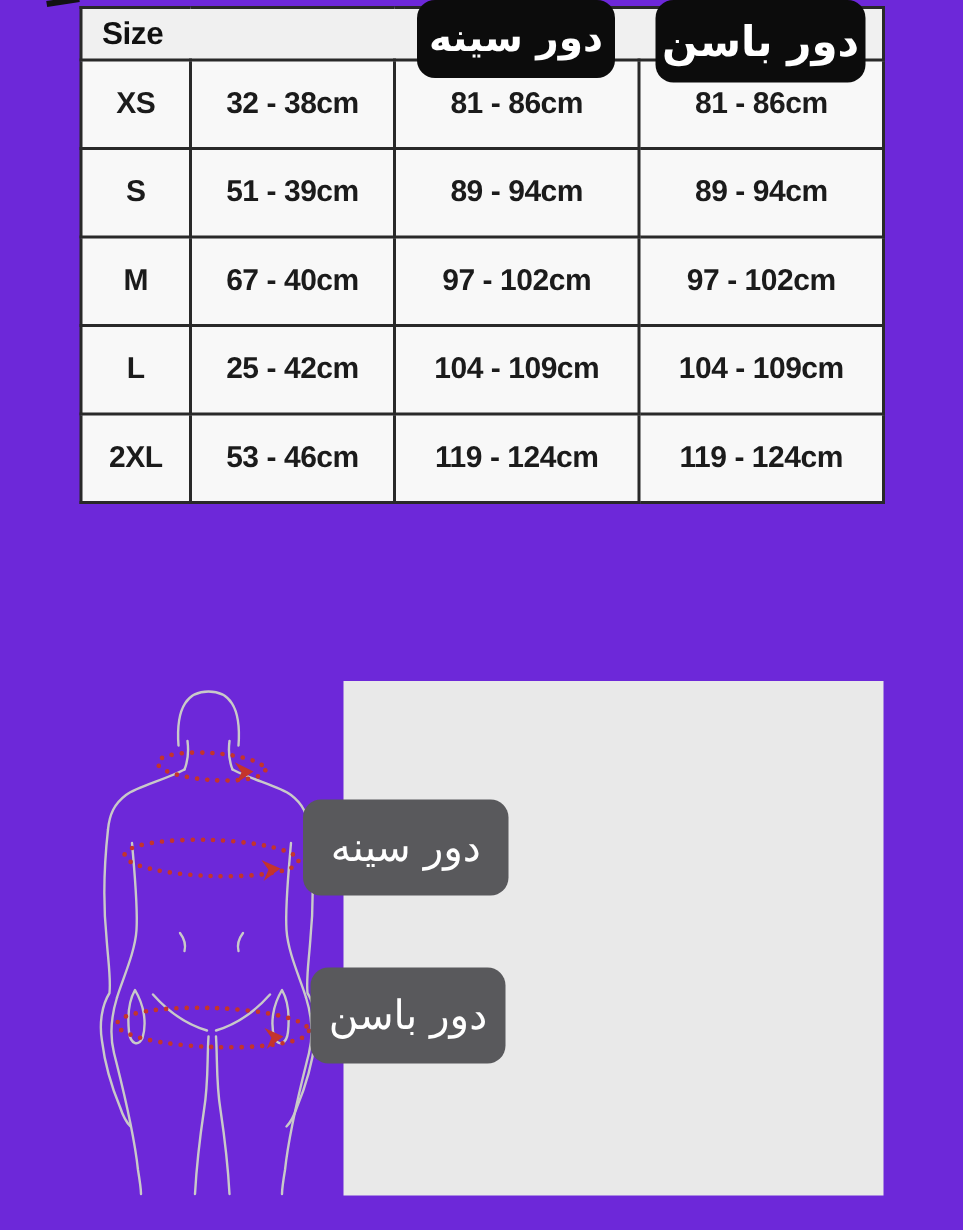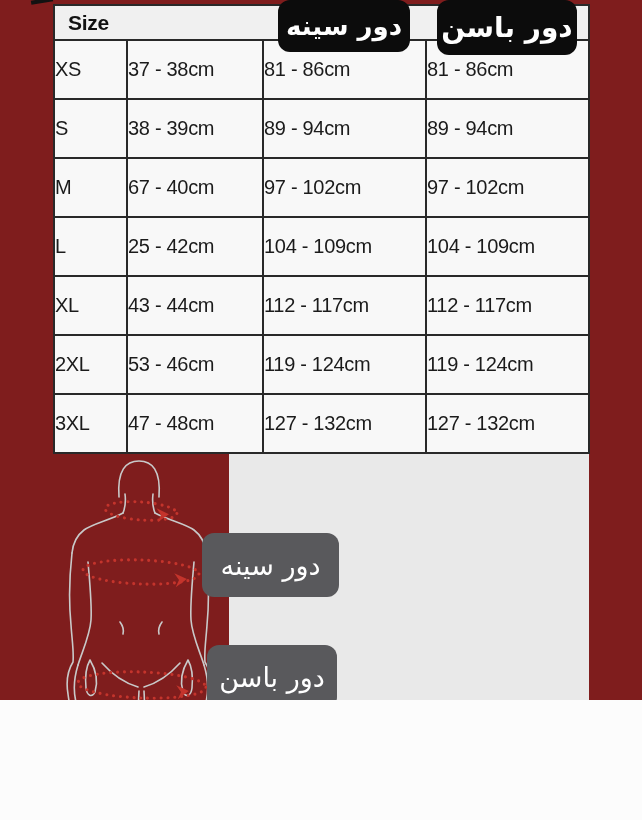--- a/index.html
+++ b/index.html
@@ -1,24 +1,24 @@
 <!DOCTYPE html>
 <html><head>
 <meta charset="utf-8">
 <style>
   html,body{margin:0;padding:0;background:#fcfcfc;}
-  .screen{position:relative;width:642px;height:700px;background:#7f1d1d;overflow:hidden;
+  .screen{position:relative;width:642px;height:820px;background:#6d28d9;overflow:hidden;
           font-family:"Liberation Sans",sans-serif;}
 
   
   table.size-table{position:absolute;left:53px;top:4px;width:535px;
                    border-collapse:collapse;table-layout:fixed;}
-  table.size-table td{border:2px solid #292929;background:#f8f8f8;text-align:left;
+  table.size-table td{border:2px solid #292929;background:#f8f8f8;text-align:center;
                       font-size:20px;color:#1b1b1b;height:57px;padding:0;
-                      font-family:"Liberation Sans",sans-serif;letter-spacing:-0.3px;}
+                      font-family:"Liberation Sans",sans-serif;letter-spacing:-0.3px;font-weight:bold;}
   table.size-table tr.head td{height:33px;background:#f0f0f0;text-align:left;
                               padding-left:13px;font-weight:bold;font-size:21px;color:#111;}
 
   
   .top-badge{position:absolute;top:0;background:#0c0c0c;color:#ffffff;border-radius:12px;
              display:flex;align-items:center;justify-content:center;direction:rtl;
              font-family:"DejaVu Sans",sans-serif;font-weight:bold;z-index:5;}
   .top-badge.chest{left:278px;width:132px;height:52px;font-size:26px;}
   .top-badge.hip{left:437px;width:140px;height:55px;font-size:28px;}
 
@@ -52,59 +52,47 @@
         <col style="width:136px">
         <col style="width:163px">
         <col style="width:163px">
     </colgroup>
     <tbody>
       <tr class="head">
         <td colspan="4">Size</td>
       </tr>
       <tr>
         <td>XS</td>
-        <td>37 - 38cm</td>
+        <td>32 - 38cm</td>
         <td>81 - 86cm</td>
         <td>81 - 86cm</td>
       </tr>
       <tr>
         <td>S</td>
-        <td>38 - 39cm</td>
+        <td>51 - 39cm</td>
         <td>89 - 94cm</td>
         <td>89 - 94cm</td>
       </tr>
       <tr>
         <td>M</td>
         <td>67 - 40cm</td>
         <td>97 - 102cm</td>
         <td>97 - 102cm</td>
       </tr>
       <tr>
         <td>L</td>
         <td>25 - 42cm</td>
         <td>104 - 109cm</td>
         <td>104 - 109cm</td>
       </tr>
       <tr>
-        <td>XL</td>
-        <td>43 - 44cm</td>
-        <td>112 - 117cm</td>
-        <td>112 - 117cm</td>
-      </tr>
-      <tr>
         <td>2XL</td>
         <td>53 - 46cm</td>
         <td>119 - 124cm</td>
         <td>119 - 124cm</td>
-      </tr>
-      <tr>
-        <td>3XL</td>
-        <td>47 - 48cm</td>
-        <td>127 - 132cm</td>
-        <td>127 - 132cm</td>
       </tr>
     </tbody>
   </table>
 
   <div class="top-badge chest">دور سینه</div>
   <div class="top-badge hip">دور باسن</div>
 
   <div class="gray-panel"></div>
 
   <svg class="figure" width="215" height="370" viewBox="0 0 215 370">

